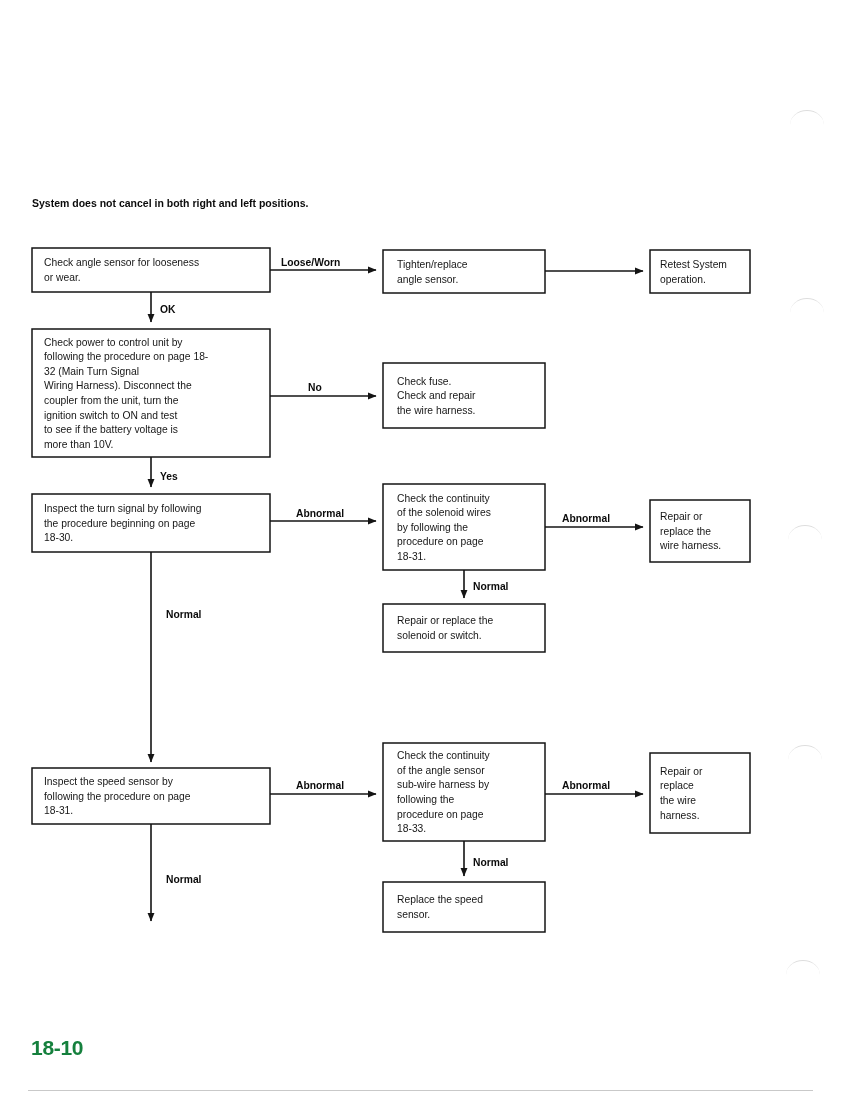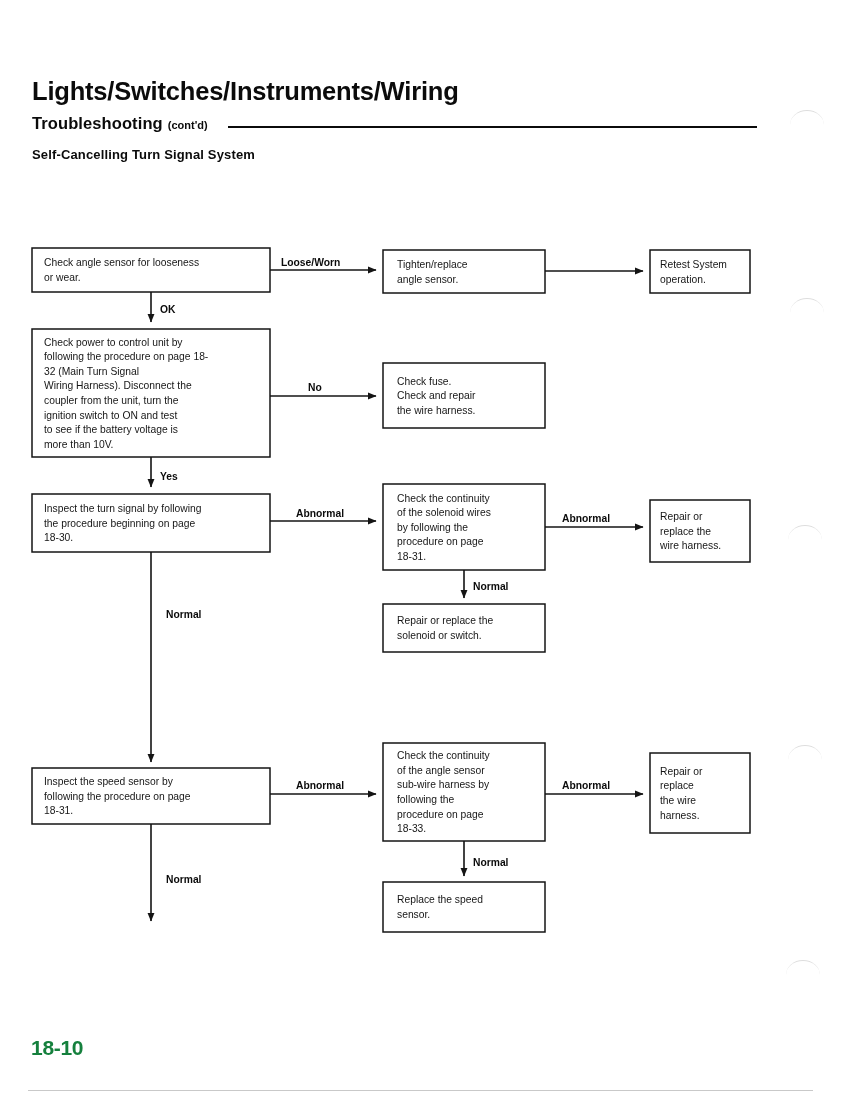--- a/index.html
+++ b/index.html
@@ -140,29 +140,22 @@
     width: 34px;
     height: 14px;
     opacity: 0.85;
   }
 </style>
 </head>
 <body>
 
 <div id="page">
 
-  <div id="header-block">
-    <div id="doc-title">Lights/Switches/Instruments/Wiring</div>
-    <div id="subtitle-row">
-      <span id="subtitle-main">Troubleshooting</span><span id="subtitle-contd">(cont'd)</span>
-      <div id="subtitle-rule"></div>
-    </div>
-    <div id="section-title">Self-Cancelling Turn Signal System</div>
-  </div>
-
+
+  <div id="problem-statement">System does not cancel in both right and left positions.</div>
 
   <svg id="flowchart" viewBox="0 0 841 1115">
     <defs>
       <marker id="arrowhead" markerWidth="9" markerHeight="8" refX="8.4" refY="4" orient="auto" markerUnits="userSpaceOnUse">
         <path d="M 0 0.4 L 9 4 L 0 7.6 Z" fill="#141414"></path>
       </marker>
     </defs>
     <g id="edges-layer">
         <g>
           <path d="M 270 270 L 376 270" class="edge-line" marker-end="url(#arrowhead)"></path>

